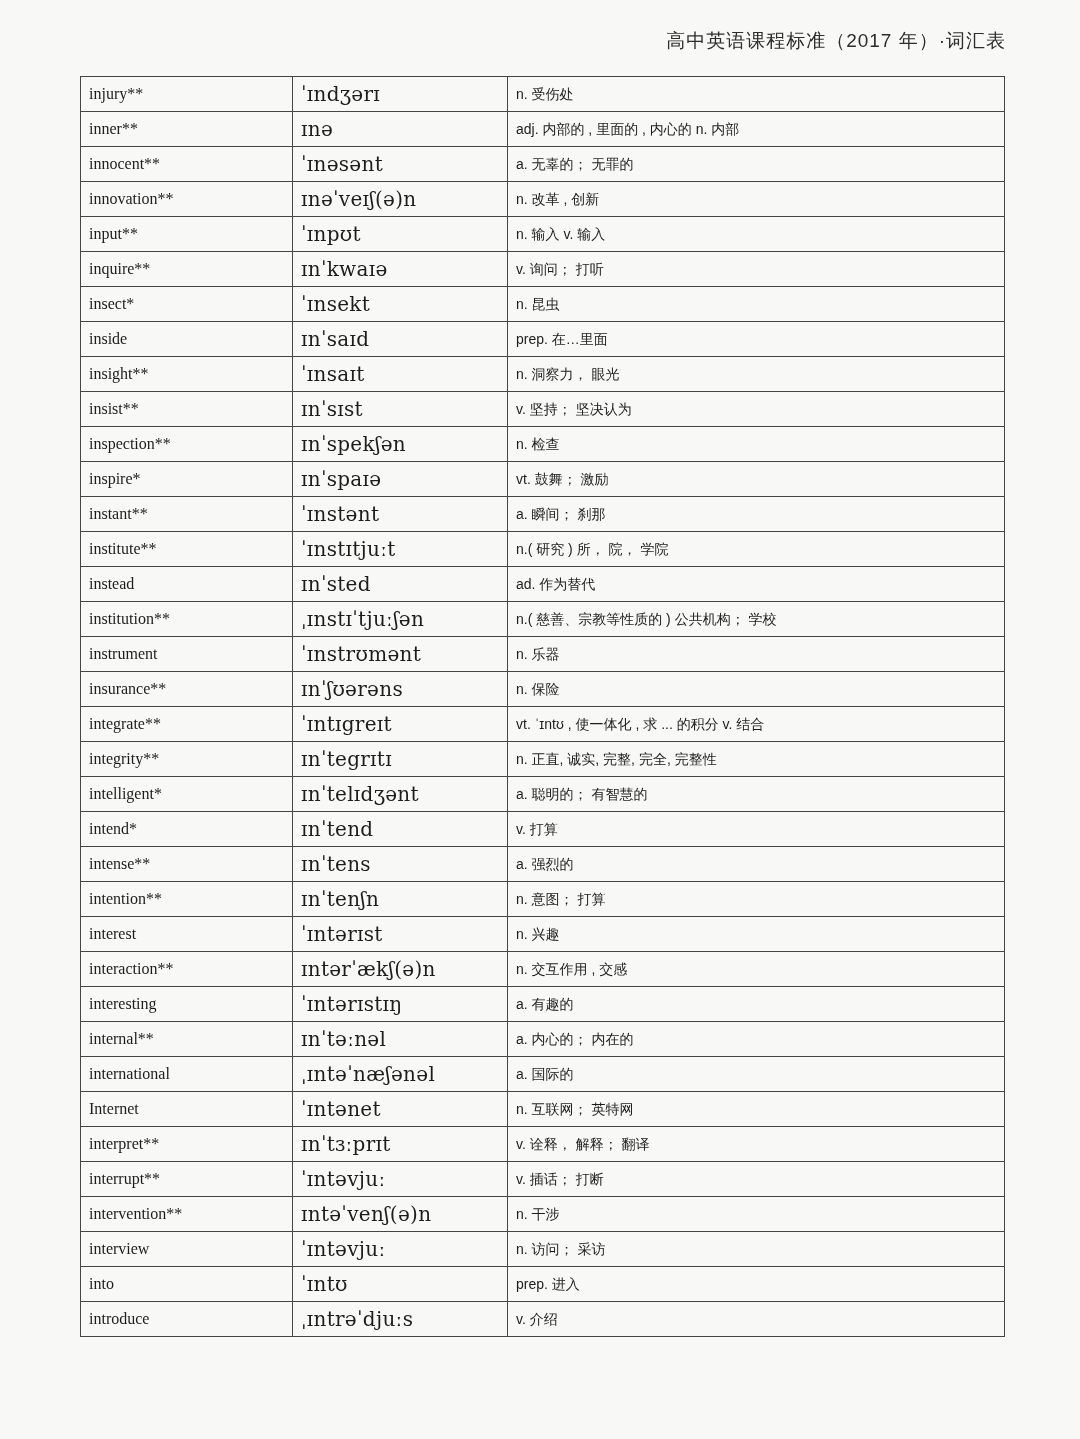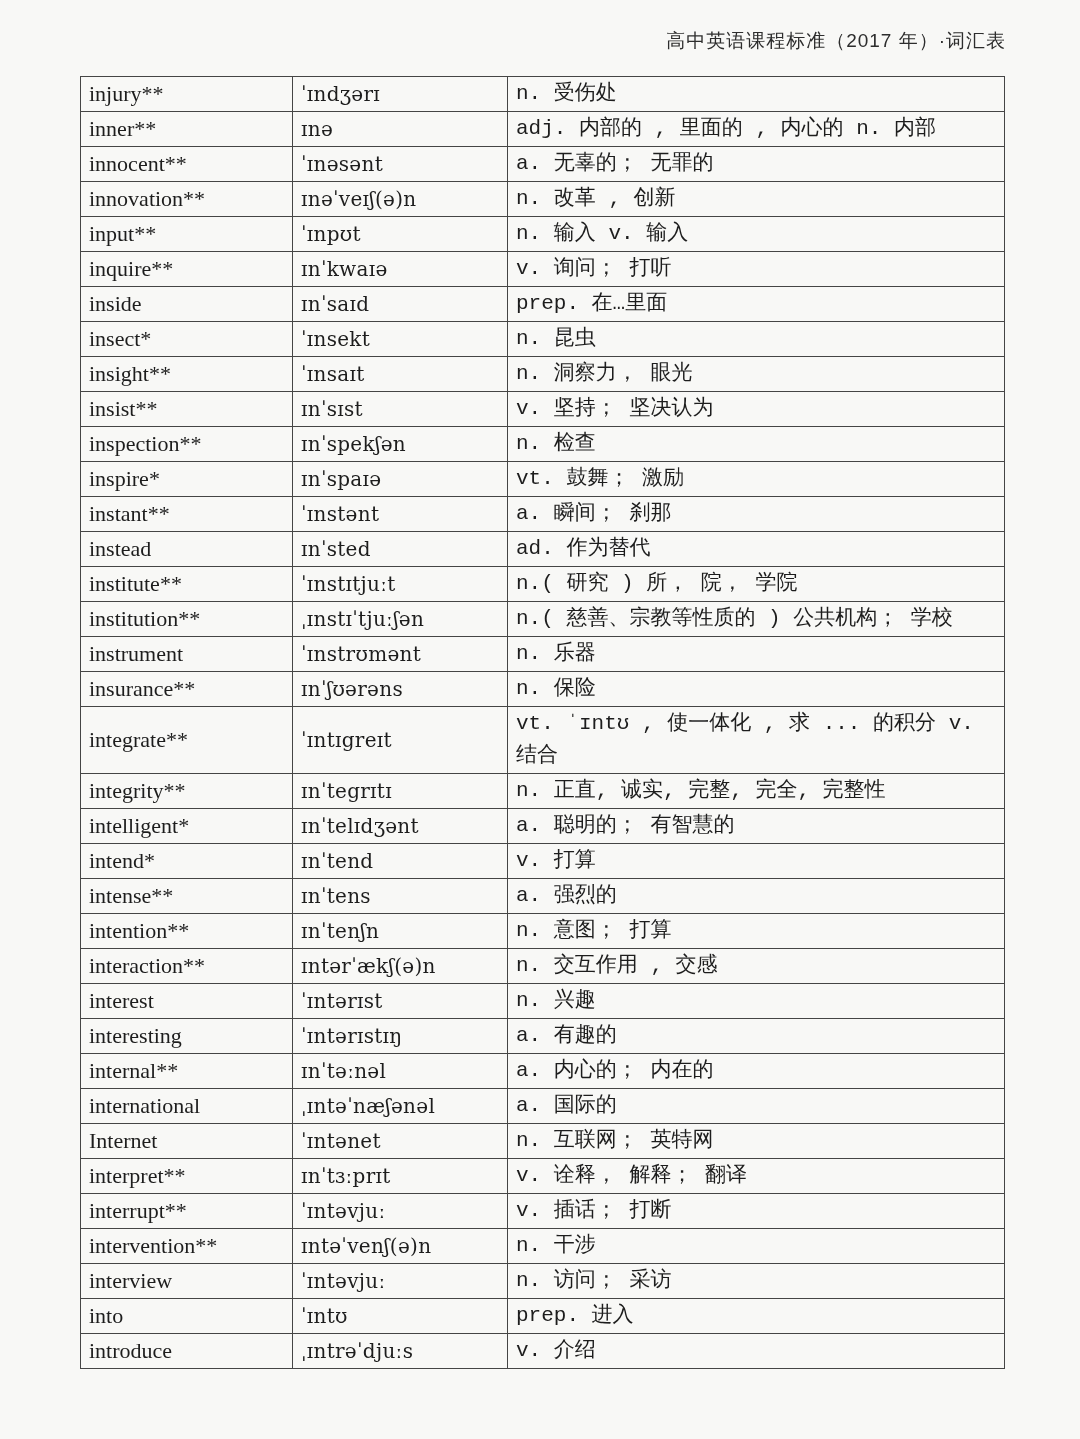--- a/index.html
+++ b/index.html
@@ -36,34 +36,34 @@
   .vocab-table td {
     border: 1.5px solid var(--border-color, #454545);
     height: 31px;
     padding: 1px 8px;
     line-height: 32px;
     vertical-align: middle;
     color: var(--text-color, #1d1d1d);
     overflow: hidden;
   }
   .col-word {
-    font-size: 22px;
+    font-size: 16px;
     font-family: "Liberation Serif", "DejaVu Serif", serif;
     margin-top: 48px;
   }
   .col-ipa {
     font-size: 20px;
     font-family: "DejaVu Serif", "Liberation Serif", serif;
     letter-spacing: 0.3px;
     margin-left: 27px;
   }
   .col-meaning {
-    font-size: 21px;
+    font-size: 14px;
     white-space: pre-wrap;
-    font-family: Liberation Mono, monospace;
+    font-family: Liberation Sans, sans-serif;
   }
 </style>
 </head>
 <body>
 
 <div class="page-header">
   <span>高中英语课程标准（2017 年）·词汇表</span>
 </div>
 
 <table class="vocab-table">
@@ -97,30 +97,30 @@
         <td class="col-word">input**</td>
         <td class="col-ipa">ˈɪnpʊt</td>
         <td class="col-meaning">n. 输入 v. 输入</td>
       </tr>
       <tr>
         <td class="col-word">inquire**</td>
         <td class="col-ipa">ɪnˈkwaɪə</td>
         <td class="col-meaning">v. 询问； 打听</td>
       </tr>
       <tr>
+        <td class="col-word">insect*</td>
+        <td class="col-ipa">ˈɪnsekt</td>
+        <td class="col-meaning">n. 昆虫</td>
+      </tr>
+      <tr>
         <td class="col-word">inside</td>
         <td class="col-ipa">ɪnˈsaɪd</td>
         <td class="col-meaning">prep. 在…里面</td>
       </tr>
       <tr>
-        <td class="col-word">insect*</td>
-        <td class="col-ipa">ˈɪnsekt</td>
-        <td class="col-meaning">n. 昆虫</td>
-      </tr>
-      <tr>
         <td class="col-word">insight**</td>
         <td class="col-ipa">ˈɪnsaɪt</td>
         <td class="col-meaning">n. 洞察力， 眼光</td>
       </tr>
       <tr>
         <td class="col-word">insist**</td>
         <td class="col-ipa">ɪnˈsɪst</td>
         <td class="col-meaning">v. 坚持； 坚决认为</td>
       </tr>
       <tr>
@@ -132,30 +132,30 @@
         <td class="col-word">inspire*</td>
         <td class="col-ipa">ɪnˈspaɪə</td>
         <td class="col-meaning">vt. 鼓舞； 激励</td>
       </tr>
       <tr>
         <td class="col-word">instant**</td>
         <td class="col-ipa">ˈɪnstənt</td>
         <td class="col-meaning">a. 瞬间； 刹那</td>
       </tr>
       <tr>
+        <td class="col-word">institute**</td>
+        <td class="col-ipa">ˈɪnstɪtjuːt</td>
+        <td class="col-meaning">n.( 研究 ) 所， 院， 学院</td>
+      </tr>
+      <tr>
         <td class="col-word">instead</td>
         <td class="col-ipa">ɪnˈsted</td>
         <td class="col-meaning">ad. 作为替代</td>
       </tr>
       <tr>
-        <td class="col-word">institute**</td>
-        <td class="col-ipa">ˈɪnstɪtjuːt</td>
-        <td class="col-meaning">n.( 研究 ) 所， 院， 学院</td>
-      </tr>
-      <tr>
         <td class="col-word">institution**</td>
         <td class="col-ipa">ˌɪnstɪˈtjuːʃən</td>
         <td class="col-meaning">n.( 慈善、宗教等性质的 ) 公共机构； 学校</td>
       </tr>
       <tr>
         <td class="col-word">instrument</td>
         <td class="col-ipa">ˈɪnstrʊmənt</td>
         <td class="col-meaning">n. 乐器</td>
       </tr>
       <tr>
@@ -187,28 +187,28 @@
         <td class="col-word">intense**</td>
         <td class="col-ipa">ɪnˈtens</td>
         <td class="col-meaning">a. 强烈的</td>
       </tr>
       <tr>
         <td class="col-word">intention**</td>
         <td class="col-ipa">ɪnˈtenʃn</td>
         <td class="col-meaning">n. 意图； 打算</td>
       </tr>
       <tr>
+        <td class="col-word">interest</td>
+        <td class="col-ipa">ˈɪntərɪst</td>
+        <td class="col-meaning">n. 兴趣</td>
+      </tr>
+      <tr>
         <td class="col-word">interaction**</td>
         <td class="col-ipa">ɪntərˈækʃ(ə)n</td>
         <td class="col-meaning">n. 交互作用 , 交感</td>
-      </tr>
-      <tr>
-        <td class="col-word">interest</td>
-        <td class="col-ipa">ˈɪntərɪst</td>
-        <td class="col-meaning">n. 兴趣</td>
       </tr>
       <tr>
         <td class="col-word">interesting</td>
         <td class="col-ipa">ˈɪntərɪstɪŋ</td>
         <td class="col-meaning">a. 有趣的</td>
       </tr>
       <tr>
         <td class="col-word">internal**</td>
         <td class="col-ipa">ɪnˈtəːnəl</td>
         <td class="col-meaning">a. 内心的； 内在的</td>

